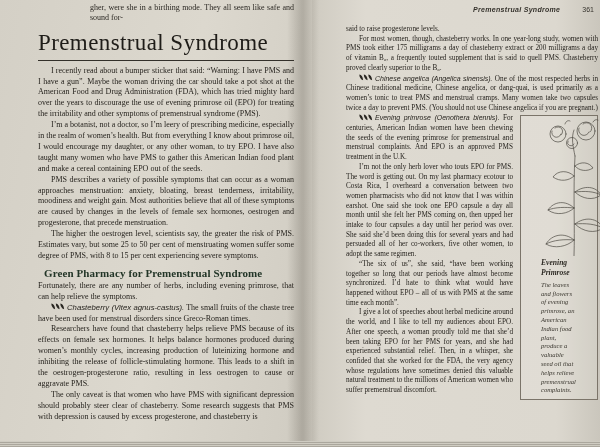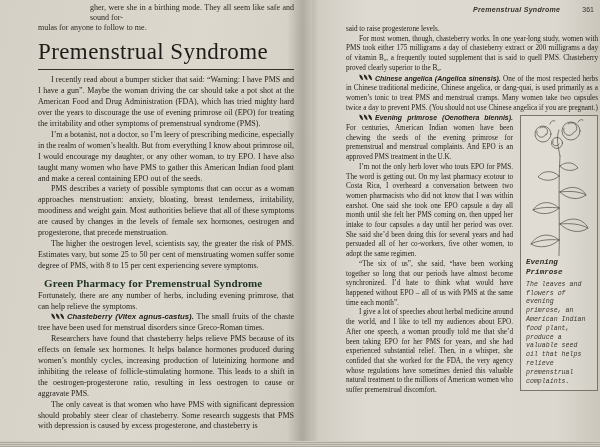--- a/index.html
+++ b/index.html
@@ -31,51 +31,50 @@
   .page-title{
     font-size:23px;font-weight:normal;letter-spacing:0.4px;color:#1e1c18;margin:7px 0 0;
     padding-bottom:4px;border-bottom:1.6px solid #33302a;
   }
   .lbody{font-size:8px;line-height:10.9px;text-align:justify;margin-top:5px;}
   .lbody p, .rbody p{margin:0;text-indent:13px;}
   p.noindent{text-indent:0;}
   .green-heading{
     font-size:11px;font-weight:bold;color:#223527;margin:6px 6px 2px;letter-spacing:0.1px;font-family:Liberation Serif, serif;
   }
-  .entry-label{font-family:"Liberation Sans",sans-serif;font-weight:bold;font-style:italic;font-size:0.97em;}
+  .entry-label{font-family:"Liberation Sans",sans-serif;font-weight:normal;font-style:italic;font-size:0.97em;}
   .bullets{white-space:nowrap;margin-right:2px;}
   .bullets svg{vertical-align:-0.5px;}
   
   .running-head{
     display:flex;justify-content:flex-end;align-items:baseline;gap:22px;
     font-family:"Liberation Sans",sans-serif;font-size:7px;color:#35322c;
     padding-right:4px;margin-bottom:12px;
   }
   .running-title{font-weight:bold;font-style:italic;letter-spacing:0.3px;}
   .folio{font-size:7px;}
   .rbody{font-size:7.2px;line-height:9.7px;text-align:justify;}
   
   .sidebar{float:right;width:78px;margin:2px 0 0 7px;min-height:262px;}
   .sidebar-box{
-    border:1px solid #7b7469;padding:2px 5px 4px;background:rgba(250,248,240,0.15);
-    font-family:Liberation Mono, monospace;color:#3a372f;
+    border:1px solid #7b7469;padding:2px 20px 4px;background:rgba(250,248,240,0.15);
+    font-family:Liberation Serif, serif;color:#3a372f;
   }
   .sidebar-title{font-weight:bold;font-style:italic;font-size:7.6px;margin:2px 0 3px;color:#2e2b25;}
   .sidebar-caption{font-style:italic;font-size:6.6px;line-height:8.8px;text-align:left;}
   .plant{display:block;margin:0 auto;}
 </style>
 </head>
 <body>
 
 <div class="book">
 
   <div class="page page-left">
     <div class="carryover">
       <div class="l1">gher, were she in a birthing mode. They all seem like safe and sound for-</div>
-      <div>mulas for anyone to follow to me.</div>
     </div>
 
     <h1 class="page-title">Premenstrual Syndrome</h1>
 
     <div class="lbody">
       <p>I recently read about a bumper sticker that said: “Warning: I have PMS and I have a gun”. Maybe the woman driving the car should take a pot shot at the American Food and Drug Administration (FDA), which has tried mighty hard over the years to discourage the use of evening primrose oil (EPO) for treating the irritability and other symptoms of premenstrual syndrome (PMS).</p>
       <p>I’m a botanist, not a doctor, so I’m leery of prescribing medicine, especially in the realm of women’s health. But from everything I know about primrose oil, I would encourage my daughter, or any other woman, to try EPO. I have also taught many women who have PMS to gather this American Indian food plant and make a cereal containing EPO out of the seeds.</p>
       <p>PMS describes a variety of possible symptoms that can occur as a woman approaches menstruation: anxiety, bloating, breast tenderness, irritability, moodiness and weight gain. Most authorities believe that all of these symptoms are caused by changes in the levels of female sex hormones, oestrogen and progesterone, that precede menstruation.</p>
       <p>The higher the oestrogen level, scientists say, the greater the risk of PMS. Estimates vary, but some 25 to 50 per cent of menstruating women suffer some degree of PMS, with 8 to 15 per cent experiencing severe symptoms.</p>
 

